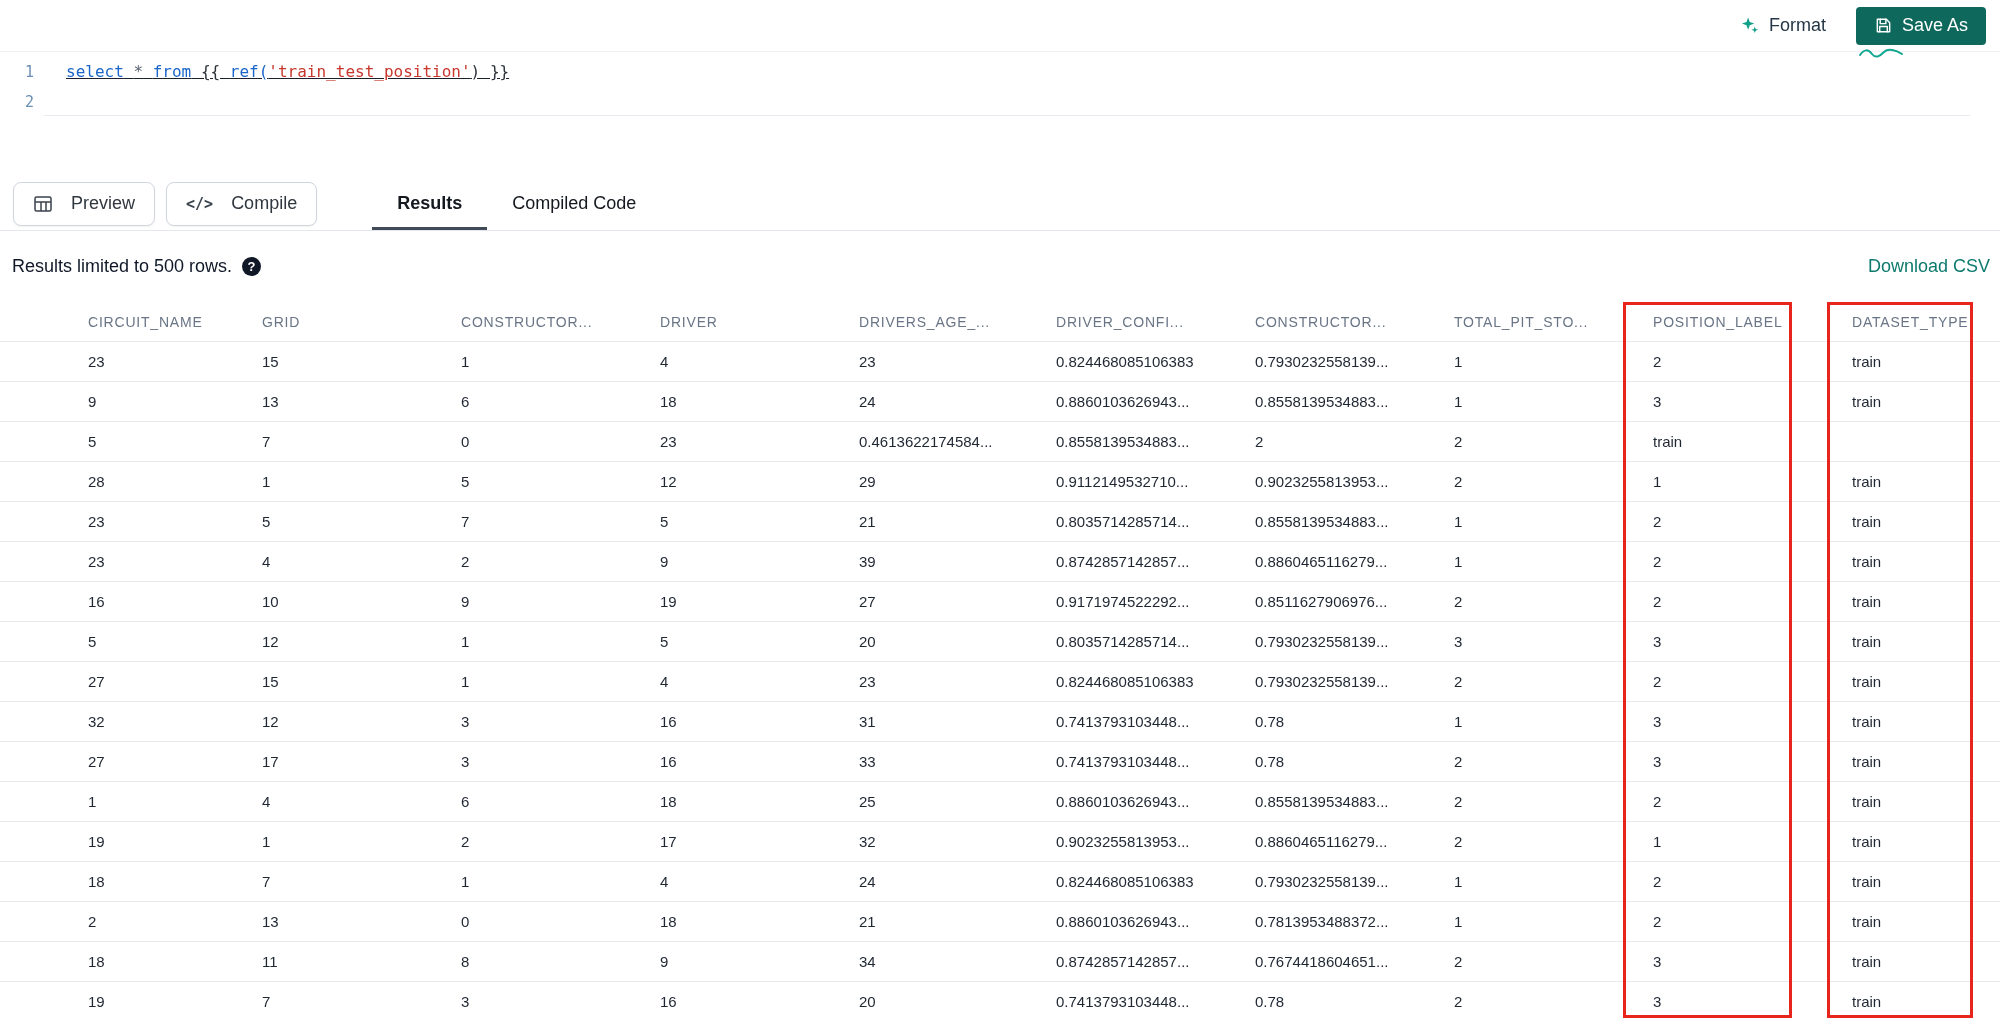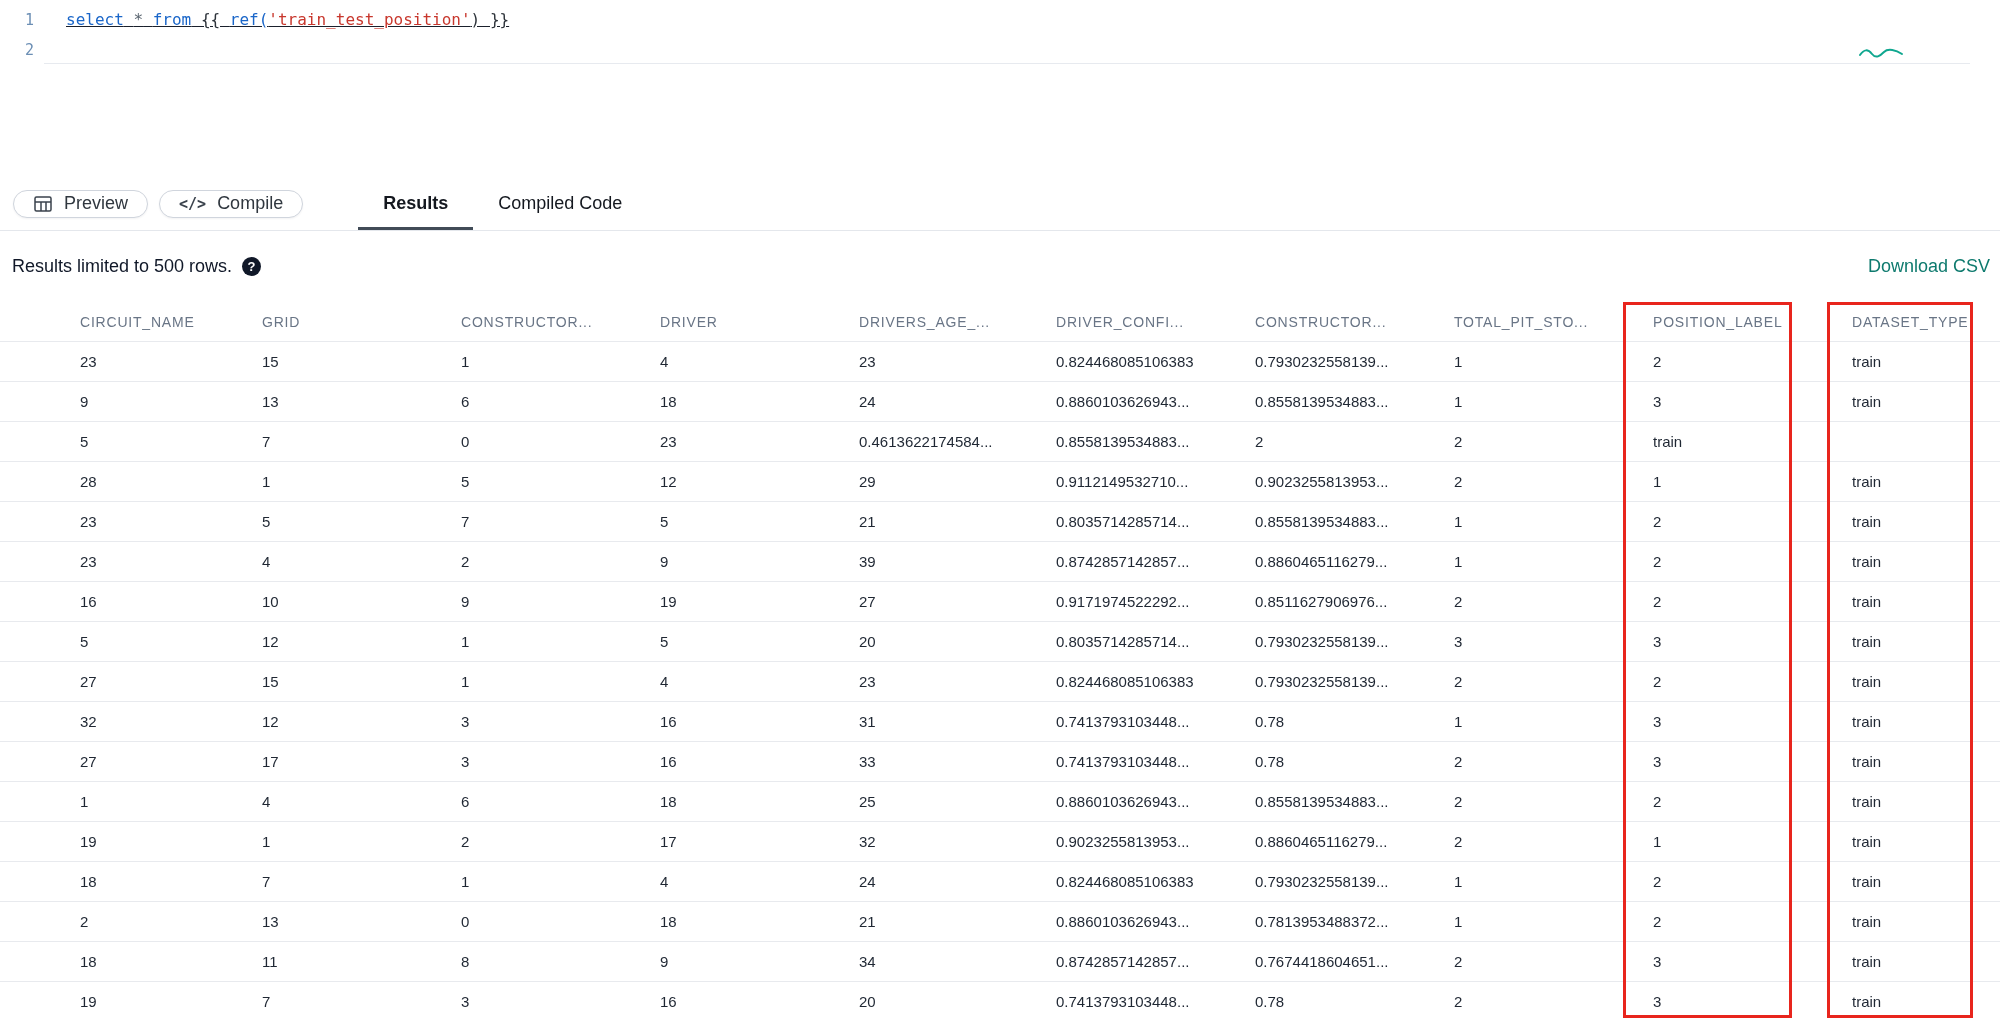--- a/index.html
+++ b/index.html
@@ -24,22 +24,22 @@
   .code-text.underlined { border-bottom:1px solid #e7eaef; margin-right:30px; height:29px; }
   .tok-keyword  { color:#1a66c9; }
   .tok-operator { color:#5a6570; }
   .tok-plain    { color:#2d333a; }
   .tok-function { color:#1a66c9; }
   .tok-string   { color:#c8372d; }
 
   
   .actions-row { height:54px; display:flex; align-items:center; padding-left:13px;
                  border-bottom:1px solid #e4e7ec; background:#fff; }
-  .action-btn { display:flex; align-items:center; gap:11px; height:28px; padding:0 19px;
-                background:#fff; border:1px solid #d0d5dd; border-radius:16px;
+  .action-btn { display:flex; align-items:center; gap:18px; height:44px; padding:0 19px;
+                background:#fff; border:1px solid #d0d5dd; border-radius:8px;
                 font-size:18px; font-weight:500; color:#30373f; cursor:pointer;
                 font-family:"Liberation Sans", sans-serif;
                 box-shadow:0 1px 2px rgba(16,24,40,.05); margin-right:11px; }
   .compile-glyph { font-family:"DejaVu Sans Mono", monospace; font-size:15px; font-weight:bold; color:#3a424c; }
   .tabs { align-self:stretch; display:flex; margin-left:44px; }
   .tab { display:flex; align-items:center; padding:0 25px; font-size:18px; color:#14181f; cursor:pointer; }
   .tab.active { font-weight:700; box-shadow:inset 0 -3px 0 #414b57; }
 
   
   .results-bar { height:71px; display:flex; align-items:center; justify-content:space-between;
@@ -49,36 +49,53 @@
                display:inline-flex; align-items:center; justify-content:center;
                font-size:13px; font-weight:bold; cursor:pointer; }
   .download-link { font-size:18px; color:#0E7A6E; cursor:pointer; text-decoration:none; }
 
   
   .table-wrap { position:relative; }
   .trow, .thead-row { display:grid;
       grid-template-columns:262px 199px 199px 199px 197px 199px 199px 199px 199px 1fr;
       height:40px; line-height:40px; border-bottom:1px solid #e8eaee; background:#fff; }
   .cell { overflow:hidden; white-space:nowrap; font-size:15px; color:#1f2733; }
-  .trow .cell:first-child, .thead-row .cell:first-child { padding-left:80px; }
+  .trow .cell:first-child, .thead-row .cell:first-child { padding-left:48px;margin-left:40px; }
   .thead-row .cell { font-size:14px; letter-spacing:0.8px; color:#697586; font-weight:500;
                      text-transform:uppercase; }
   .hl-box { position:absolute; top:0; height:716px; border:3px solid #E8251D;
             pointer-events:none; z-index:4; }
   .hl-box.pos  { left:1623px; width:169px; }
   .hl-box.dset { left:1827px; width:146px; }
 </style>
 </head>
 <body>
 
 <svg class="scribble" width="48" height="14" viewBox="0 0 48 14" fill="none">
   <path d="M2 9 C6 3, 10 3, 14 8 S 22 10, 26 6 S 38 4, 44 8" stroke="#0fa78f" stroke-width="2" stroke-linecap="round"></path>
 </svg>
 
 <div class="editor-section">
+  <div class="toolbar">
+    <div class="format-btn">
+      <svg viewBox="0 0 20 20" width="19" height="19" fill="#11A08A">
+        <path d="M7.5 1.5 L9.2 6.3 L14 8 L9.2 9.7 L7.5 14.5 L5.8 9.7 L1 8 L5.8 6.3 Z"></path>
+        <path d="M14.5 11 L15.4 13.6 L18 14.5 L15.4 15.4 L14.5 18 L13.6 15.4 L11 14.5 L13.6 13.6 Z"></path>
+      </svg>
+      <span>Format</span>
+    </div>
+    <button class="saveas-btn">
+      <svg viewBox="0 0 20 20" width="19" height="19" fill="none" stroke="#ffffff" stroke-width="1.5" stroke-linejoin="round" stroke-linecap="round">
+        <path d="M3.5 3.5 h9.5 l3.5 3.5 v9.5 h-13 z"></path>
+        <path d="M6.5 3.5 v4.5 h6 v-4.5"></path>
+        <path d="M6 16.5 v-5.5 h8 v5.5"></path>
+      </svg>
+      <span>Save As</span>
+    </button>
+  </div>
 
   <div class="code-area">
     <div class="code-line">
       <div class="gutter">1</div>
       <div class="code-text"><span class="tok-keyword">select</span><span class="tok-plain"> </span><span class="tok-operator">*</span><span class="tok-plain"> </span><span class="tok-keyword">from</span><span class="tok-plain"> {{ </span><span class="tok-function">ref(</span><span class="tok-string">'train_test_position'</span><span class="tok-plain">) }}</span></div>
     </div>
     <div class="code-line">
       <div class="gutter">2</div>
       <div class="code-text underlined"></div>
     </div>

